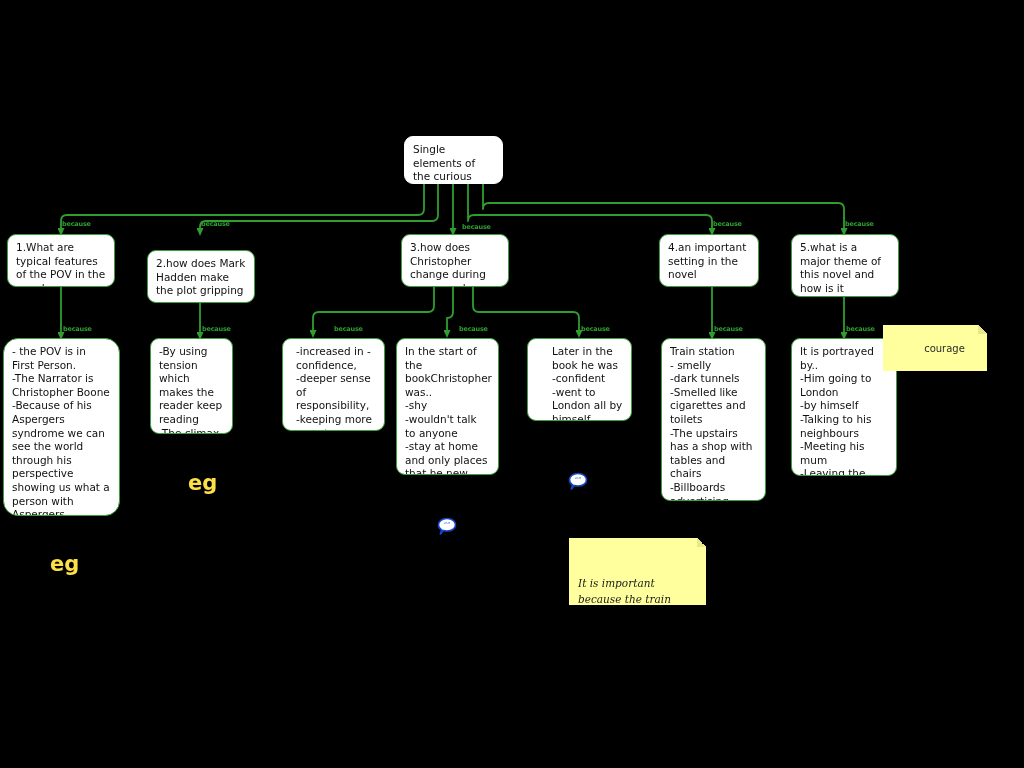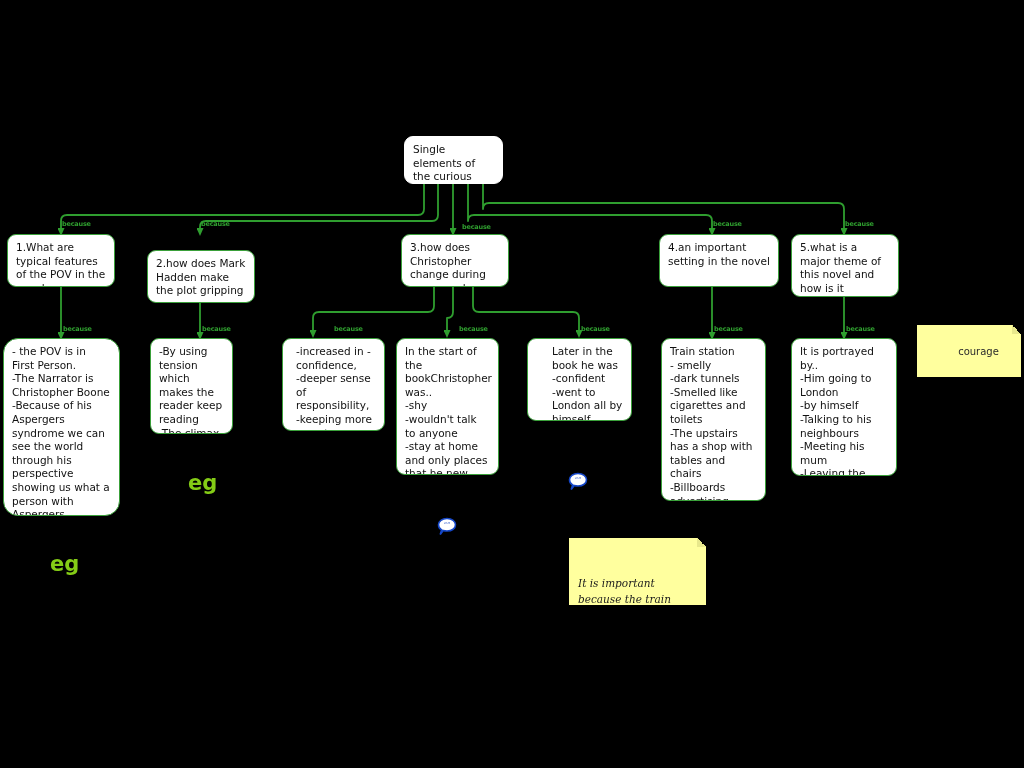--- a/index.html
+++ b/index.html
@@ -22,21 +22,21 @@
   .sticky{position:absolute;background:#ffff9e;box-sizing:border-box;
           padding:7px 9px;color:#2b2b2b;white-space:pre-line;overflow:hidden;}
   .sticky .fold{position:absolute;right:0;top:0;width:9px;height:9px;
           background:linear-gradient(225deg,#000 0 50%,#e8e88c 50% 100%);}
   .sticky.courage{font-size:10px;line-height:13px;text-align:center;
           display:flex;align-items:center;justify-content:center;
           font-family:"DejaVu Sans",sans-serif;}
   .sticky.handwritten{font-size:10.5px;line-height:15.5px;
           font-family:"DejaVu Serif",serif;font-style:italic;color:#1c1c1c;}
 
-  .eg{position:absolute;color:#84cc16;font-size:21px;font-weight:bold;
+  .eg{position:absolute;color:#fde047;font-size:21px;font-weight:bold;
       font-family:"DejaVu Sans",sans-serif;}
 
   .quote{position:absolute;width:20px;height:20px;}
 </style>
 </head>
 <body>
 
 <div id="canvas">
 
   <svg class="links" viewBox="0 0 1024 768">
@@ -71,21 +71,21 @@
 
       <path d="M844,297 L844,333" marker-end="url(#arw)"></path>
     </g>
   </svg>
 
   <div class="node root" style="left:404px;top:136px;width:99px;height:48px;">Single elements of the curious incident 3</div>
 
   <div class="node" style="left:7px;top:234px;width:108px;height:53px;">1.What are typical features of the POV in the novel</div>
   <div class="node" style="left:147px;top:234px;width:108px;height:53px;margin-top:16px;">2.how does Mark Hadden make the plot gripping</div>
   <div class="node" style="left:401px;top:234px;width:108px;height:53px;">3.how does Christopher change during your novel</div>
-  <div class="node" style="left:659px;top:234px;width:120px;height:53px;">4.an important setting in the novel</div>
+  <div class="node" style="left:659px;top:234px;width:100px;height:53px;">4.an important setting in the novel</div>
   <div class="node" style="left:791px;top:234px;width:108px;height:63px;">5.what is a major theme of this novel and how is it portrayed</div>
 
   <div class="node" style="left:3px;top:338px;width:117px;height:178px;border-radius:15px;">- the POV is in First Person.
 -The Narrator is Christopher Boone
 -Because of his Aspergers syndrome we can see the world through his perspective showing us what a person with Aspergers  Syndrome feels like.</div>
   <div class="node" style="left:150px;top:338px;width:83px;height:96px;">-By using tension which makes the reader keep reading
 -The climax
 -Its exiting</div>
   <div class="node" style="left:282px;top:338px;width:103px;height:93px;padding-left:13px;">-increased in -confidence,
 -deeper sense of responsibility, -keeping more secrets</div>
@@ -116,21 +116,21 @@
   <div class="because" style="left:807px;top:220px;">because</div>
 
   <div class="because" style="left:25px;top:325px;">because</div>
   <div class="because" style="left:164px;top:325px;">because</div>
   <div class="because" style="left:296px;top:325px;">because</div>
   <div class="because" style="left:421px;top:325px;">because</div>
   <div class="because" style="left:543px;top:325px;">because</div>
   <div class="because" style="left:676px;top:325px;">because</div>
   <div class="because" style="left:808px;top:325px;">because</div>
 
-  <div class="sticky courage" style="left:917px;top:325px;width:104px;height:52px;padding-left:28px;">
+  <div class="sticky courage" style="left:883px;top:325px;width:104px;height:46px;padding-left:28px;">
     <span class="fold"></span>
     <span>courage</span>
   </div>
 
   <div class="sticky handwritten" style="left:569px;top:538px;width:137px;height:67px;">
     <span class="fold"></span>
     <span>It is important because the train station was where Christopher traveled to London</span>
   </div>
 
   <div class="eg" style="left:188px;top:471px;">eg</div>

